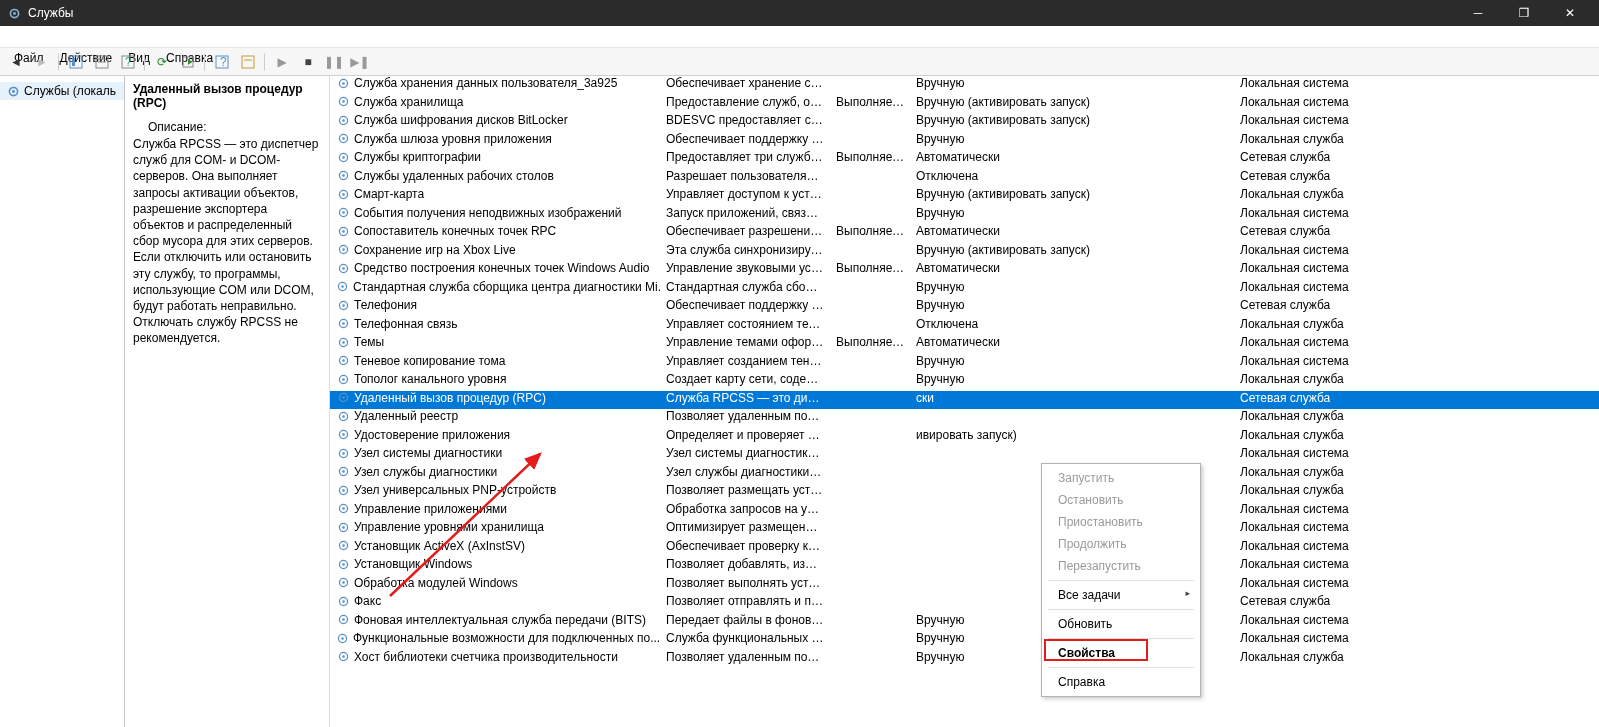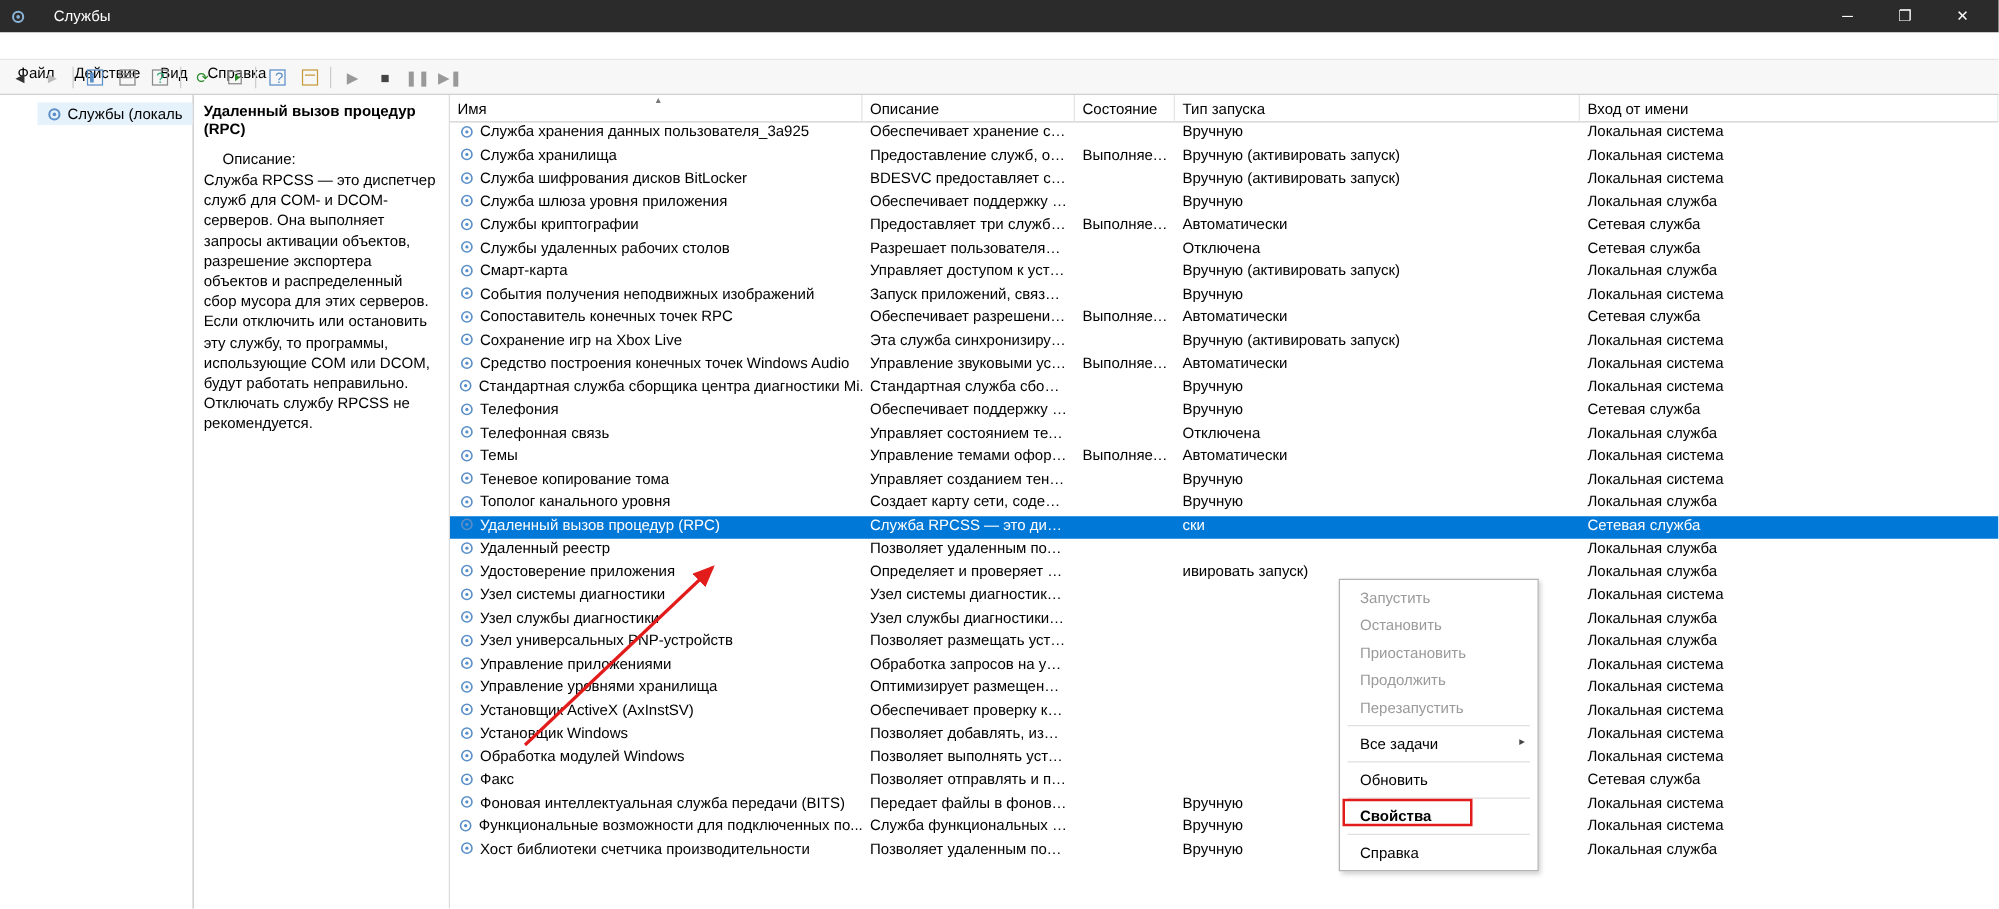--- a/index.html
+++ b/index.html
@@ -1,26 +1,26 @@
 <!DOCTYPE html>
 <html><head>
 <meta charset="utf-8">
 <style>
 * { margin: 0; padding: 0; box-sizing: border-box; font-family: "Segoe UI", Tahoma, sans-serif; font-size: 12px; }
 html, body { width: 1599px; height: 727px; overflow: hidden; background: #fff; }
 .titlebar { height: 26px; background: #2b2b2b; color: #fff; display: flex; align-items: center; padding: 0 6px; }
 .titlebar .icon { width: 16px; height: 16px; margin-right: 6px; display:flex; align-items:center; justify-content:center;}
-.titlebar .title { flex: 1; font-size: 12px; margin-left: 15px; }
+.titlebar .title { flex: 1; font-size: 12px; }
 .winbtn { width: 46px; height: 26px; display: flex; align-items: center; justify-content: center; color: #fff; }
 .menubar { height: 22px; background: #fff; border-bottom: 1px solid #e5e5e5; display: flex; align-items: center; padding: 0 6px; }
 .menubar span { padding: 2px 8px; margin-top: 42px; }
 .toolbar { height: 28px; background: #f7f7f7; border-bottom: 1px solid #d0d0d0; display: flex; align-items: center; padding: 0 4px; gap: 2px; }
 .tbtn { width: 24px; height: 22px; display: flex; align-items: center; justify-content: center; border: 1px solid transparent; color:#333; }
 .tbtn.sep { width: 2px; border-left: 1px solid #ccc; height: 18px; margin: 0 2px; }
-.workspace { display: flex; height: calc(727px - 26px - 22px - 28px); padding-left: 30px; }
+.workspace { display: flex; height: calc(727px - 26px - 22px - 28px); }
 .tree { width: 125px; border-right: 1px solid #c5c5c5; padding-top: 6px; }
 .tree-item { display: flex; align-items: center; gap: 4px; padding: 2px 6px; background: #e5f1fb; }
 .gear-icon { width: 14px; height: 14px; display: inline-flex; align-items: center; justify-content: center; }
 .panel { flex: 1; display: flex; flex-direction: column; position: relative; }
 .panel-header { height: 22px; background: linear-gradient(#e8f0f9,#d5e4f3); border-bottom: 1px solid #a9bfd6; display: flex; align-items: center; padding-left: 8px; gap: 6px; }
 .panel-body { flex: 1; display: flex; overflow: hidden; }
 .desc-col { width: 205px; border-right: 1px solid #ddd; padding: 6px 8px; }
 .desc-title { font-weight: bold; margin-bottom: 10px; font-size: 12px; }
 .desc-label { margin-bottom: 2px; margin-left: 15px; }
 .desc-text { line-height: 1.35; }
@@ -144,27 +144,20 @@
 
     <div class="panel-body">
 
       <div class="desc-col">
         <div class="desc-title">Удаленный вызов процедур (RPC)</div>
         <div class="desc-label">Описание:</div>
         <div class="desc-text">Служба RPCSS — это диспетчер служб для COM- и DCOM-серверов. Она выполняет запросы активации объектов, разрешение экспортера объектов и распределенный сбор мусора для этих серверов. Если отключить или остановить эту службу, то программы, использующие COM или DCOM, будут работать неправильно. Отключать службу RPCSS не рекомендуется.</div>
       </div>
 
       <div class="list-col">
-        <div class="list-header">
-          <div class="col col-name sorter">Имя</div>
-          <div class="col col-desc">Описание</div>
-          <div class="col col-state">Состояние</div>
-          <div class="col col-startup">Тип запуска</div>
-          <div class="col col-logon">Вход от имени</div>
-        </div>
         <div class="rows" id="rows">
             <div class="row">
               <div class="cell c-name">
                 <span class="gear-icon">
                   <svg class="gear-svg" viewBox="0 0 16 16">
                     <circle cx="8" cy="8" r="5" fill="none" stroke="#5a8fc7" stroke-width="1.6"></circle>
                     <circle cx="8" cy="8" r="1.6" fill="#5a8fc7"></circle>
                   </svg>
                 </span>
                 <span>Служба хранения данных пользователя_3a925</span>

